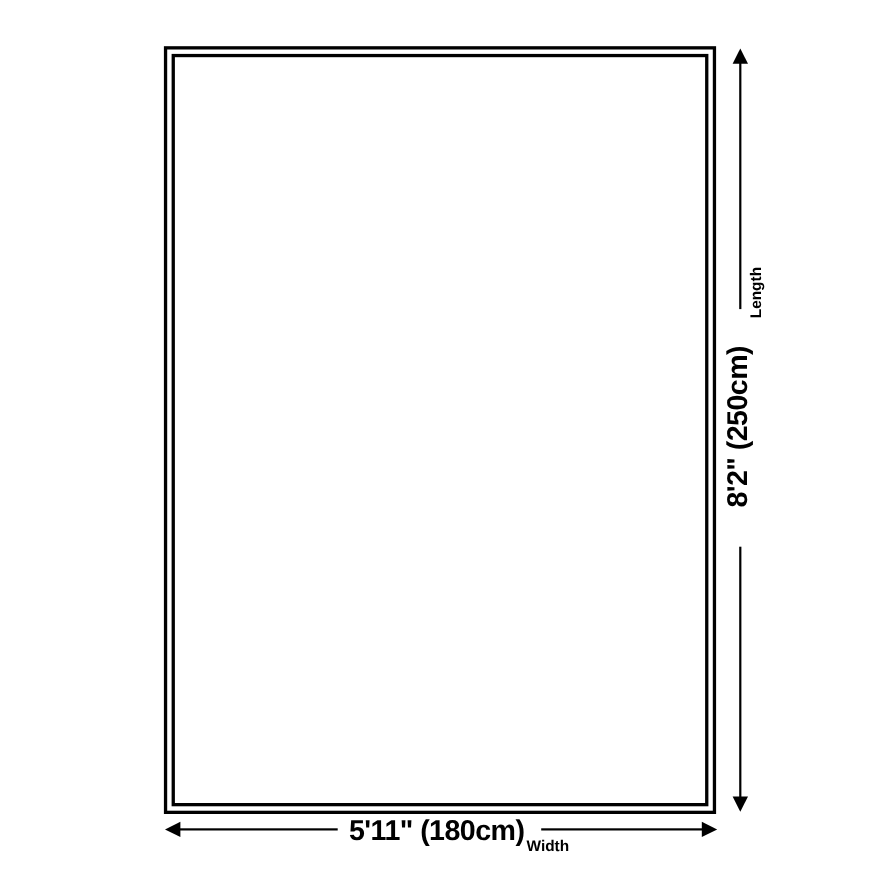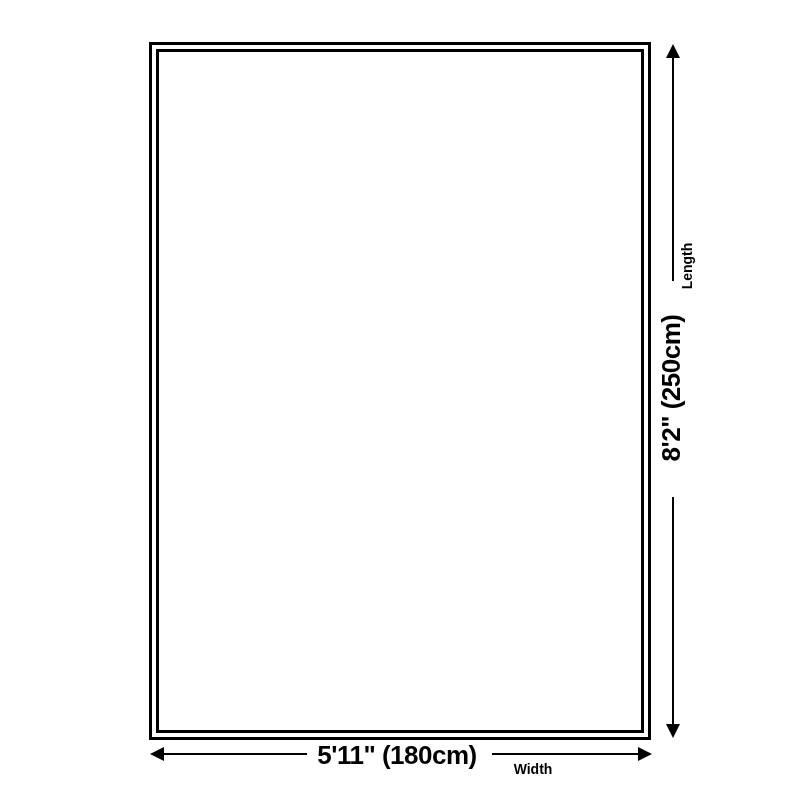--- a/index.html
+++ b/index.html
@@ -90,21 +90,21 @@
     font-size: 14px;
     font-weight: 700;
     white-space: nowrap;
     transform: translate(-50%, -50%);
   }
   .rot90 { transform: translate(-50%, -50%) rotate(-90deg); }
 
   .length-value { left: 671px; top: 388px; }
   .length-label { left: 687px; top: 266px; }
   .width-value  { left: 397px; top: 755px; }
-  .width-label  { left: 533px; top: 769px; }
+  .width-label  { left: 498px; top: 769px; }
 </style>
 </head>
 <body>
 
 <div class="canvas">
 
   <div class="rug-outer">
     <div class="rug-inner"></div>
   </div>
 

